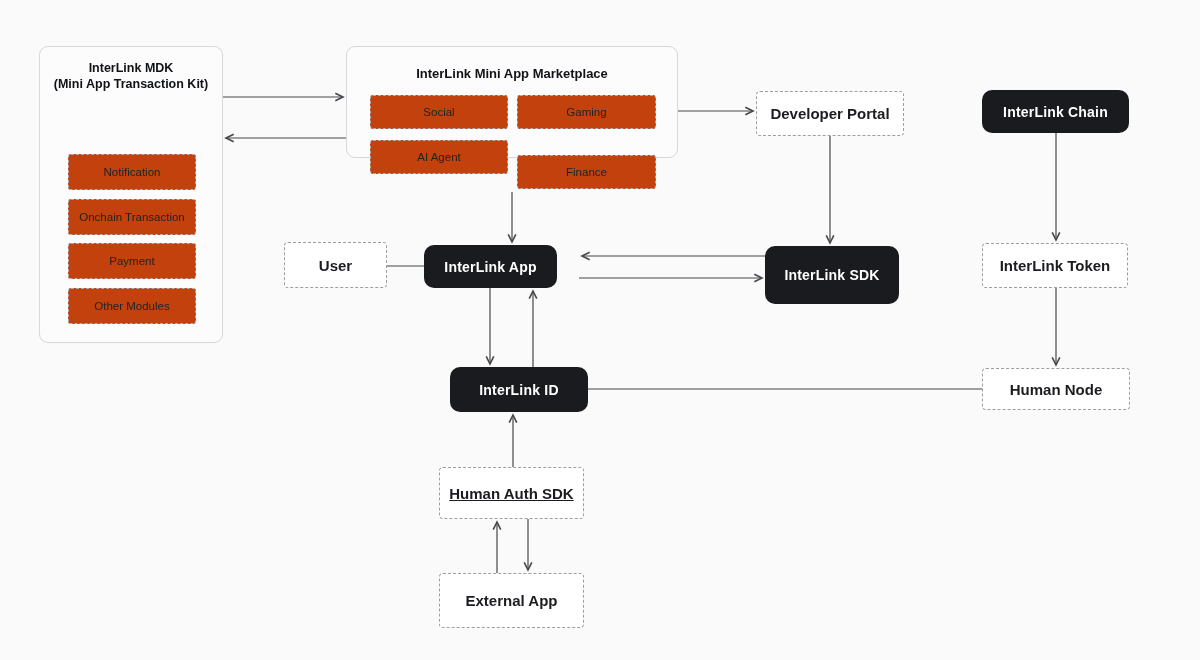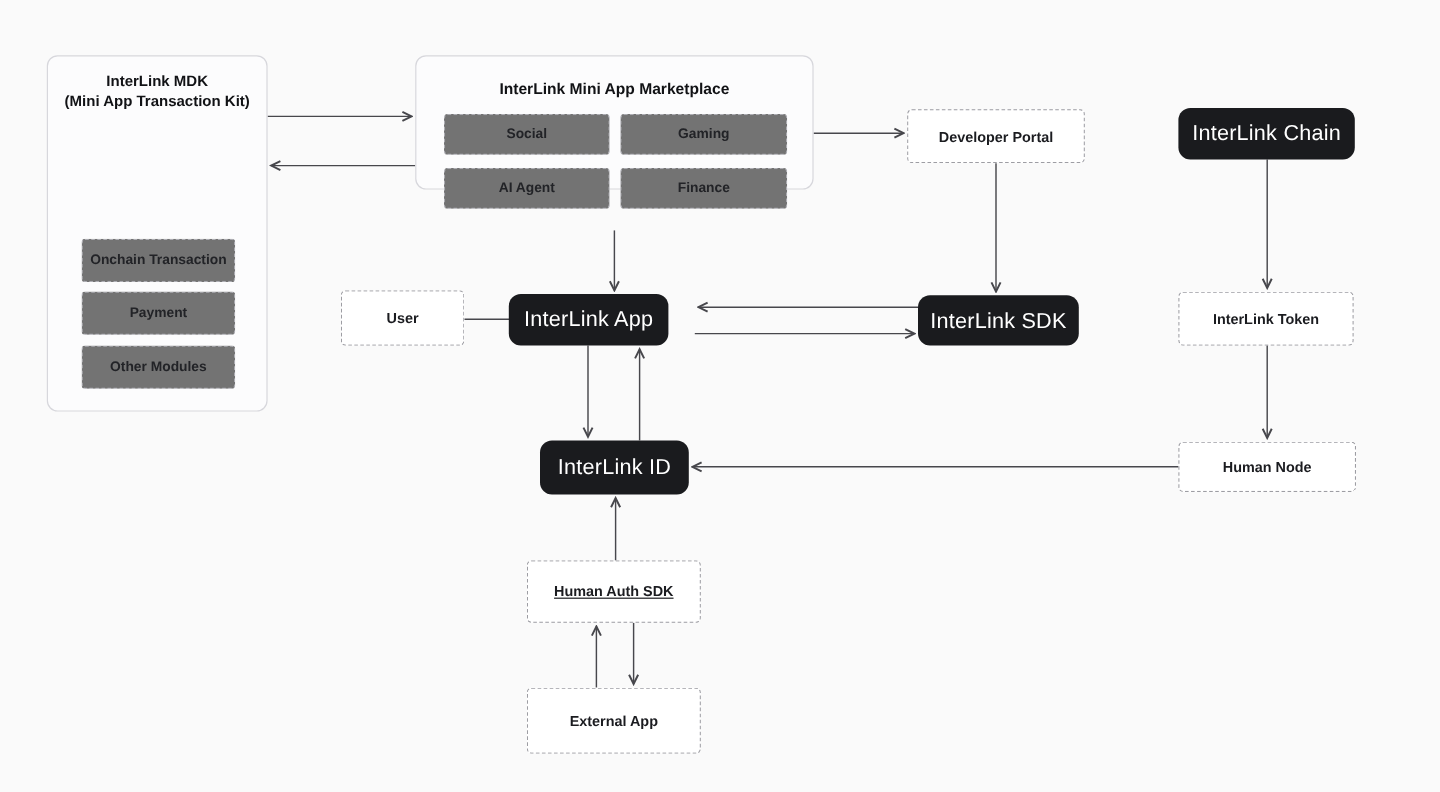--- a/index.html
+++ b/index.html
@@ -25,33 +25,33 @@
     border-radius:9px;
   }
   .container-title{
     position:absolute;left:0;right:0;text-align:center;
     font-weight:700;font-size:12.5px;line-height:16px;color:#111215;
   }
   .dashed{
     background:var(--dashed-bg,#ffffff);
     border:1px dashed var(--dashed-border,#9d9da3);
     border-radius:4px;
-    font-weight:700;font-size:12px;color:#1b1c20;
+    font-weight:700;font-size:15px;color:#1b1c20;
   }
   .module{
-    background:#737373;
+    background:#c2410c;
     border:1px dashed #adadb3;
     border-radius:3px;
-    font-weight:700;font-size:11.5px;color:#222327;
+    font-weight:400;font-size:11.5px;color:#222327;
   }
   .dark{
     background:var(--node-dark-bg,#1a1b1e);
     color:var(--node-dark-text,#ffffff);
     border-radius:10px;
-    font-weight:400;font-size:18px;letter-spacing:.2px;
+    font-weight:700;font-size:14px;letter-spacing:.2px;
   }
 </style>
 </head>
 <body>
 
 <div class="canvas">
 
   <svg class="wires" width="1200" height="660" viewBox="0 0 1200 660">
     <defs>
       <marker id="arrow" viewBox="0 0 10 10" refX="8.6" refY="5" markerWidth="9" markerHeight="9" orient="auto-start-reverse">
@@ -74,46 +74,47 @@
     <line x1="513" y1="467" x2="513" y2="415" marker-end="url(#arrow)"></line>
     <line x1="497" y1="573" x2="497" y2="522" marker-end="url(#arrow)"></line>
     <line x1="528" y1="519" x2="528" y2="570" marker-end="url(#arrow)"></line>
   </svg>
 
   <div class="container-box" style="left:39px;top:46px;width:184px;height:297px;">
     <div class="container-title" style="top:13px;">
       <div>InterLink MDK</div>
       <div>(Mini App Transaction Kit)</div>
     </div>
+    <div class="node module" style="left:28px;top:107px;width:128px;height:36px;">Notification</div>
     <div class="node module" style="left:28px;top:152px;width:128px;height:36px;">Onchain Transaction</div>
     <div class="node module" style="left:28px;top:196px;width:128px;height:36px;">Payment</div>
     <div class="node module" style="left:28px;top:241px;width:128px;height:36px;">Other Modules</div>
   </div>
 
   <div class="container-box" style="left:346px;top:46px;width:332px;height:112px;">
     <div class="container-title" style="top:19px;font-size:13px;">InterLink Mini App Marketplace</div>
     <div class="node module" style="left:23px;top:48px;width:138px;height:34px;">Social</div>
     <div class="node module" style="left:170px;top:48px;width:139px;height:34px;">Gaming</div>
     <div class="node module" style="left:23px;top:93px;width:138px;height:34px;">AI Agent</div>
-    <div class="node module" style="left:170px;top:93px;width:139px;height:34px;text-align:center;">Finance</div>
+    <div class="node module" style="left:170px;top:108px;width:139px;height:34px;text-align:center;">Finance</div>
   </div>
 
   <div class="node dashed" style="left:756px;top:91px;width:148px;height:45px;">Developer Portal</div>
 
   <div class="node dark" style="left:982px;top:90px;width:147px;height:43px;">InterLink Chain</div>
 
   <div class="node dashed" style="left:284px;top:242px;width:103px;height:46px;">User</div>
 
   <div class="node dark" style="left:424px;top:245px;width:133px;height:43px;">InterLink App</div>
 
-  <div class="node dark" style="left:765px;top:246px;width:134px;height:42px;">InterLink SDK</div>
+  <div class="node dark" style="left:765px;top:246px;width:134px;height:58px;">InterLink SDK</div>
 
   <div class="node dashed" style="left:982px;top:243px;width:146px;height:45px;">InterLink Token</div>
 
-  <div class="node dark" style="left:450px;top:367px;width:124px;height:45px;">InterLink ID</div>
+  <div class="node dark" style="left:450px;top:367px;width:138px;height:45px;">InterLink ID</div>
 
   <div class="node dashed" style="left:982px;top:368px;width:148px;height:42px;">Human Node</div>
 
   <div class="node dashed" style="left:439px;top:467px;width:145px;height:52px;text-decoration:underline;">Human Auth SDK</div>
 
   <div class="node dashed" style="left:439px;top:573px;width:145px;height:55px;">External App</div>
 
 </div>
 
 </body></html>

